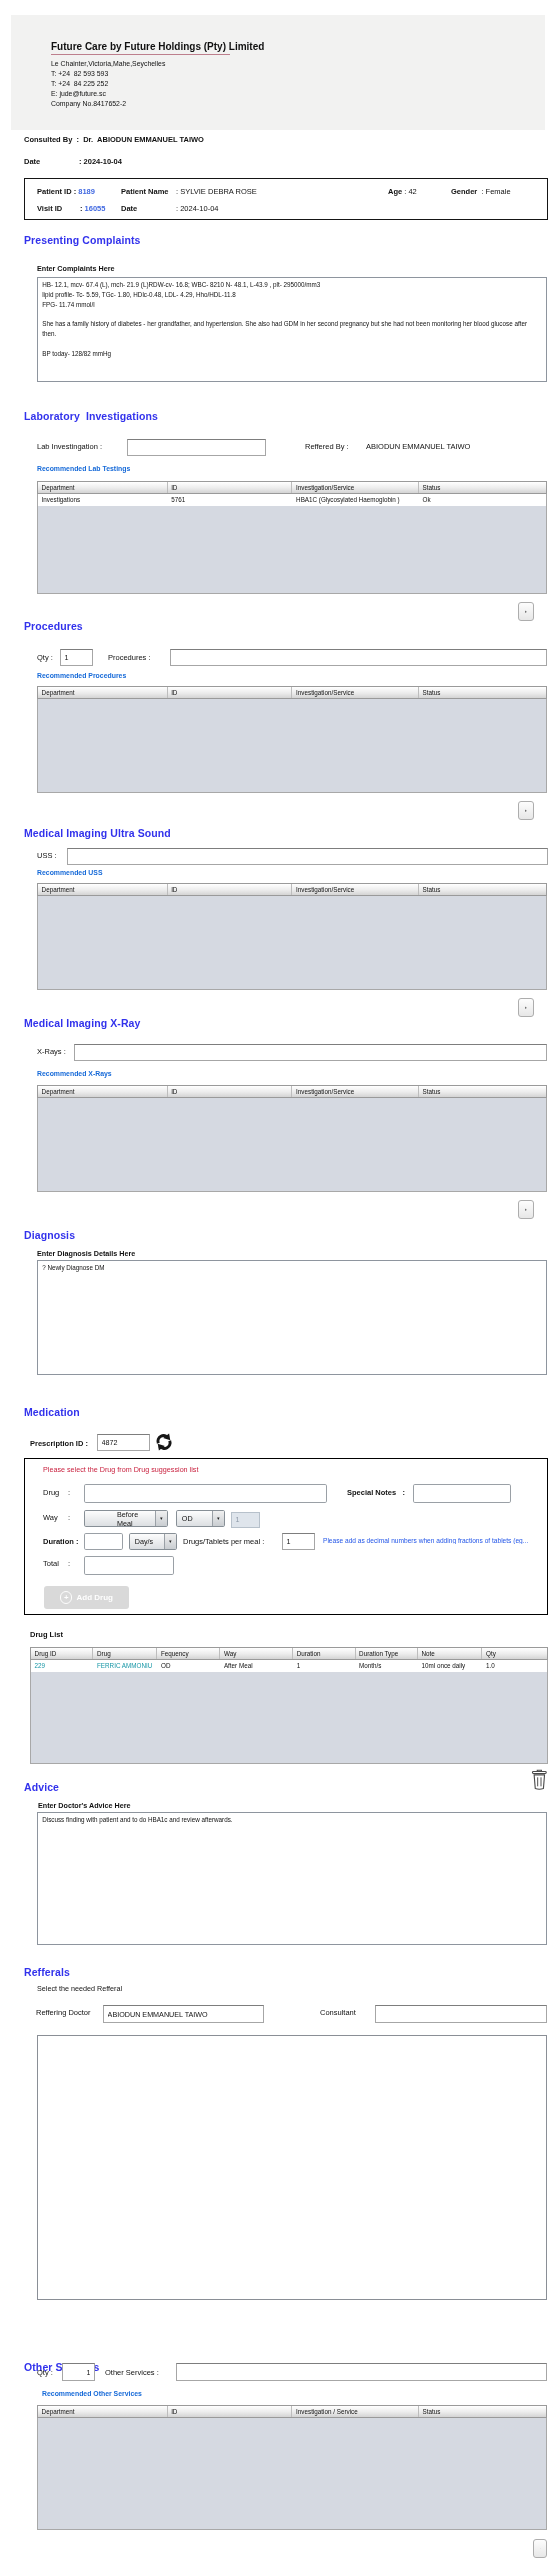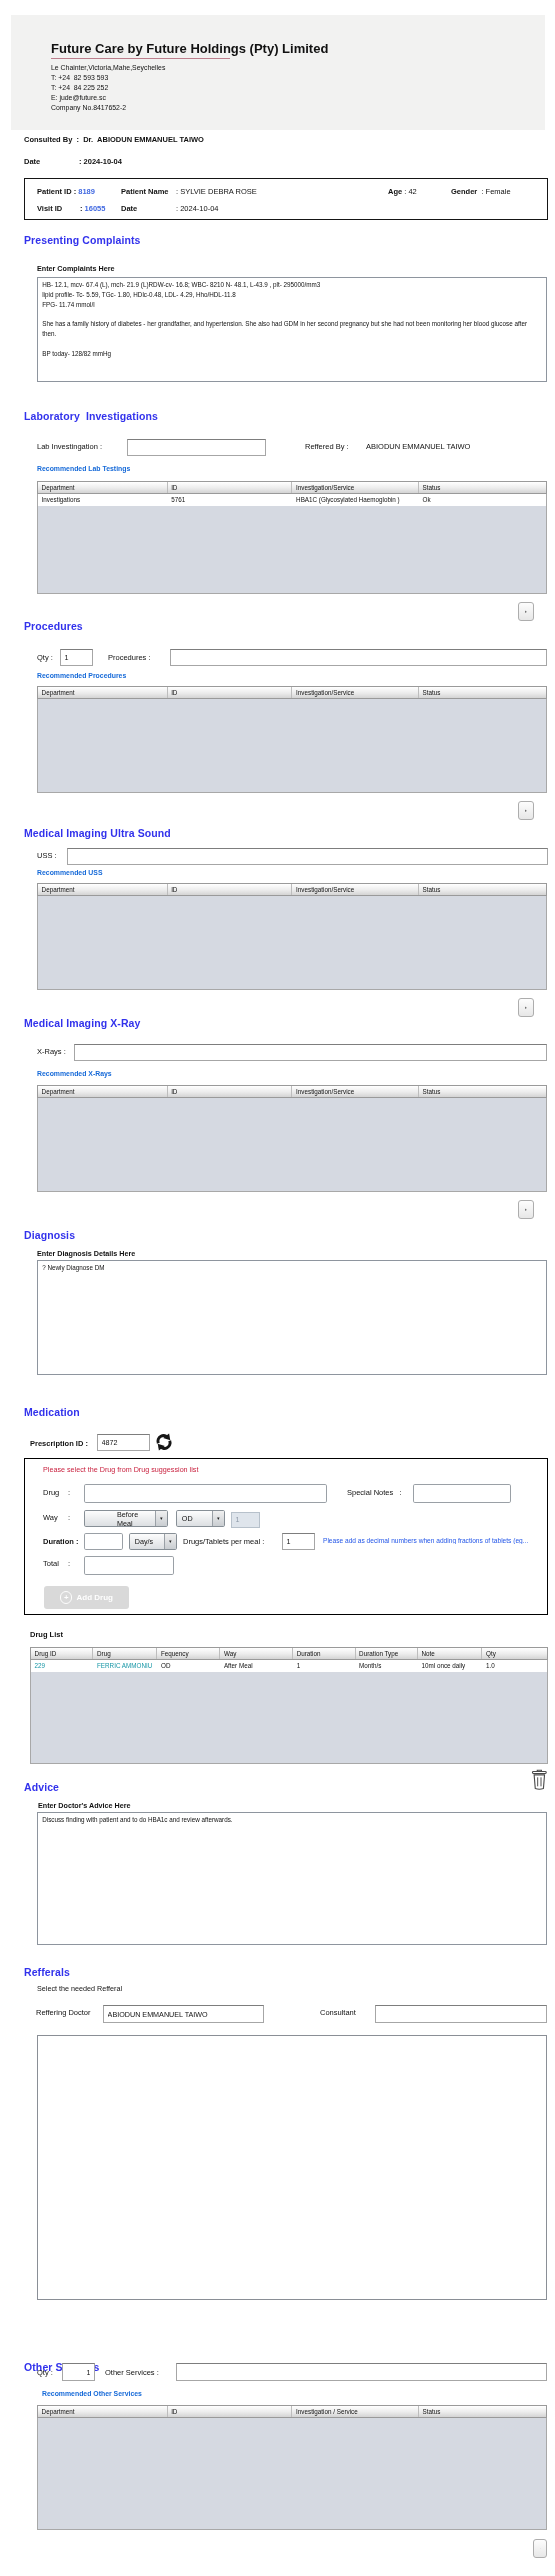--- a/index.html
+++ b/index.html
@@ -2,21 +2,21 @@
 <html style="font-size:9.6px"><head>
 <meta charset="utf-8">
 <style>
   html,body{margin:0;padding:0;background:#fff;}
   #page{position:relative;width:556px;height:2576px;background:#ffffff;
         font-family:"Liberation Sans",sans-serif;color:#111;overflow:hidden;}
 
   
   .band{position:absolute;left:10.8px;top:15px;width:534px;height:115px;background:#f2f2f1;}
   .coinfo{position:absolute;left:51px;top:41px;width:257px;}
-  .cotitle{font-size:13px;font-weight:bold;white-space:pre;}
+  .cotitle{font-size:10px;font-weight:bold;white-space:pre;}
   .counder{width:179px;height:1.2px;background:#bd7f8d;margin-top:1.8px;margin-bottom:4.2px;}
   .coline{font-size:6.9px;line-height:1.45;white-space:pre;}
   .logobox{position:absolute;left:363px;top:6px;width:190px;height:127px;background:#ffffff;}
 
   
   .h1{position:absolute;font-size:10.5px;font-weight:bold;color:#3232ec;white-space:pre;letter-spacing:0.1px;}
   .rlink{position:absolute;font-size:6.9px;font-weight:bold;color:#1569d8;cursor:pointer;white-space:pre;}
   .lbl{position:absolute;font-size:7.5px;white-space:pre;}
   .lbl.b{font-weight:bold;}
   .lbl.sb{font-weight:600;font-size:7.2px;}
@@ -229,21 +229,21 @@
       <polygon points="6.5,29 4.5,18 16.5,21.5" fill="#161616"></polygon>
     </svg>
   </button>
 
   <div class="medbox">
     <div class="hint" style="left:18px;top:6px;">Please select the Drug from Drug suggession list</div>
 
     <div class="lbl" style="left:18px;top:29px;">Drug</div>
     <div class="lbl" style="left:43px;top:29px;">:</div>
     <input class="inp rnd" style="left: 59px; top: 25px; width: 243px; height: 18.5px;">
-    <div class="lbl" style="left:322px;top:29px;">Special Notes   :</div>
+    <div class="lbl" style="left:322px;top:29px;font-weight:bold;">Special Notes   :</div>
     <input class="inp rnd" style="left: 388px; top: 25px; width: 98px; height: 18.5px;">
 
     <div class="lbl" style="left:18px;top:54px;">Way</div>
     <div class="lbl" style="left:43px;top:54px;">:</div>
     <div class="sel" style="left:59px;top:51px;width:84px;height:17.3px;padding-left:32px;">
         <span>Before Meal</span>
         <span class="arr">▼</span>
       </div>
     <div class="sel" style="left:151px;top:51px;width:49px;height:17.3px;">
         <span>OD</span>

